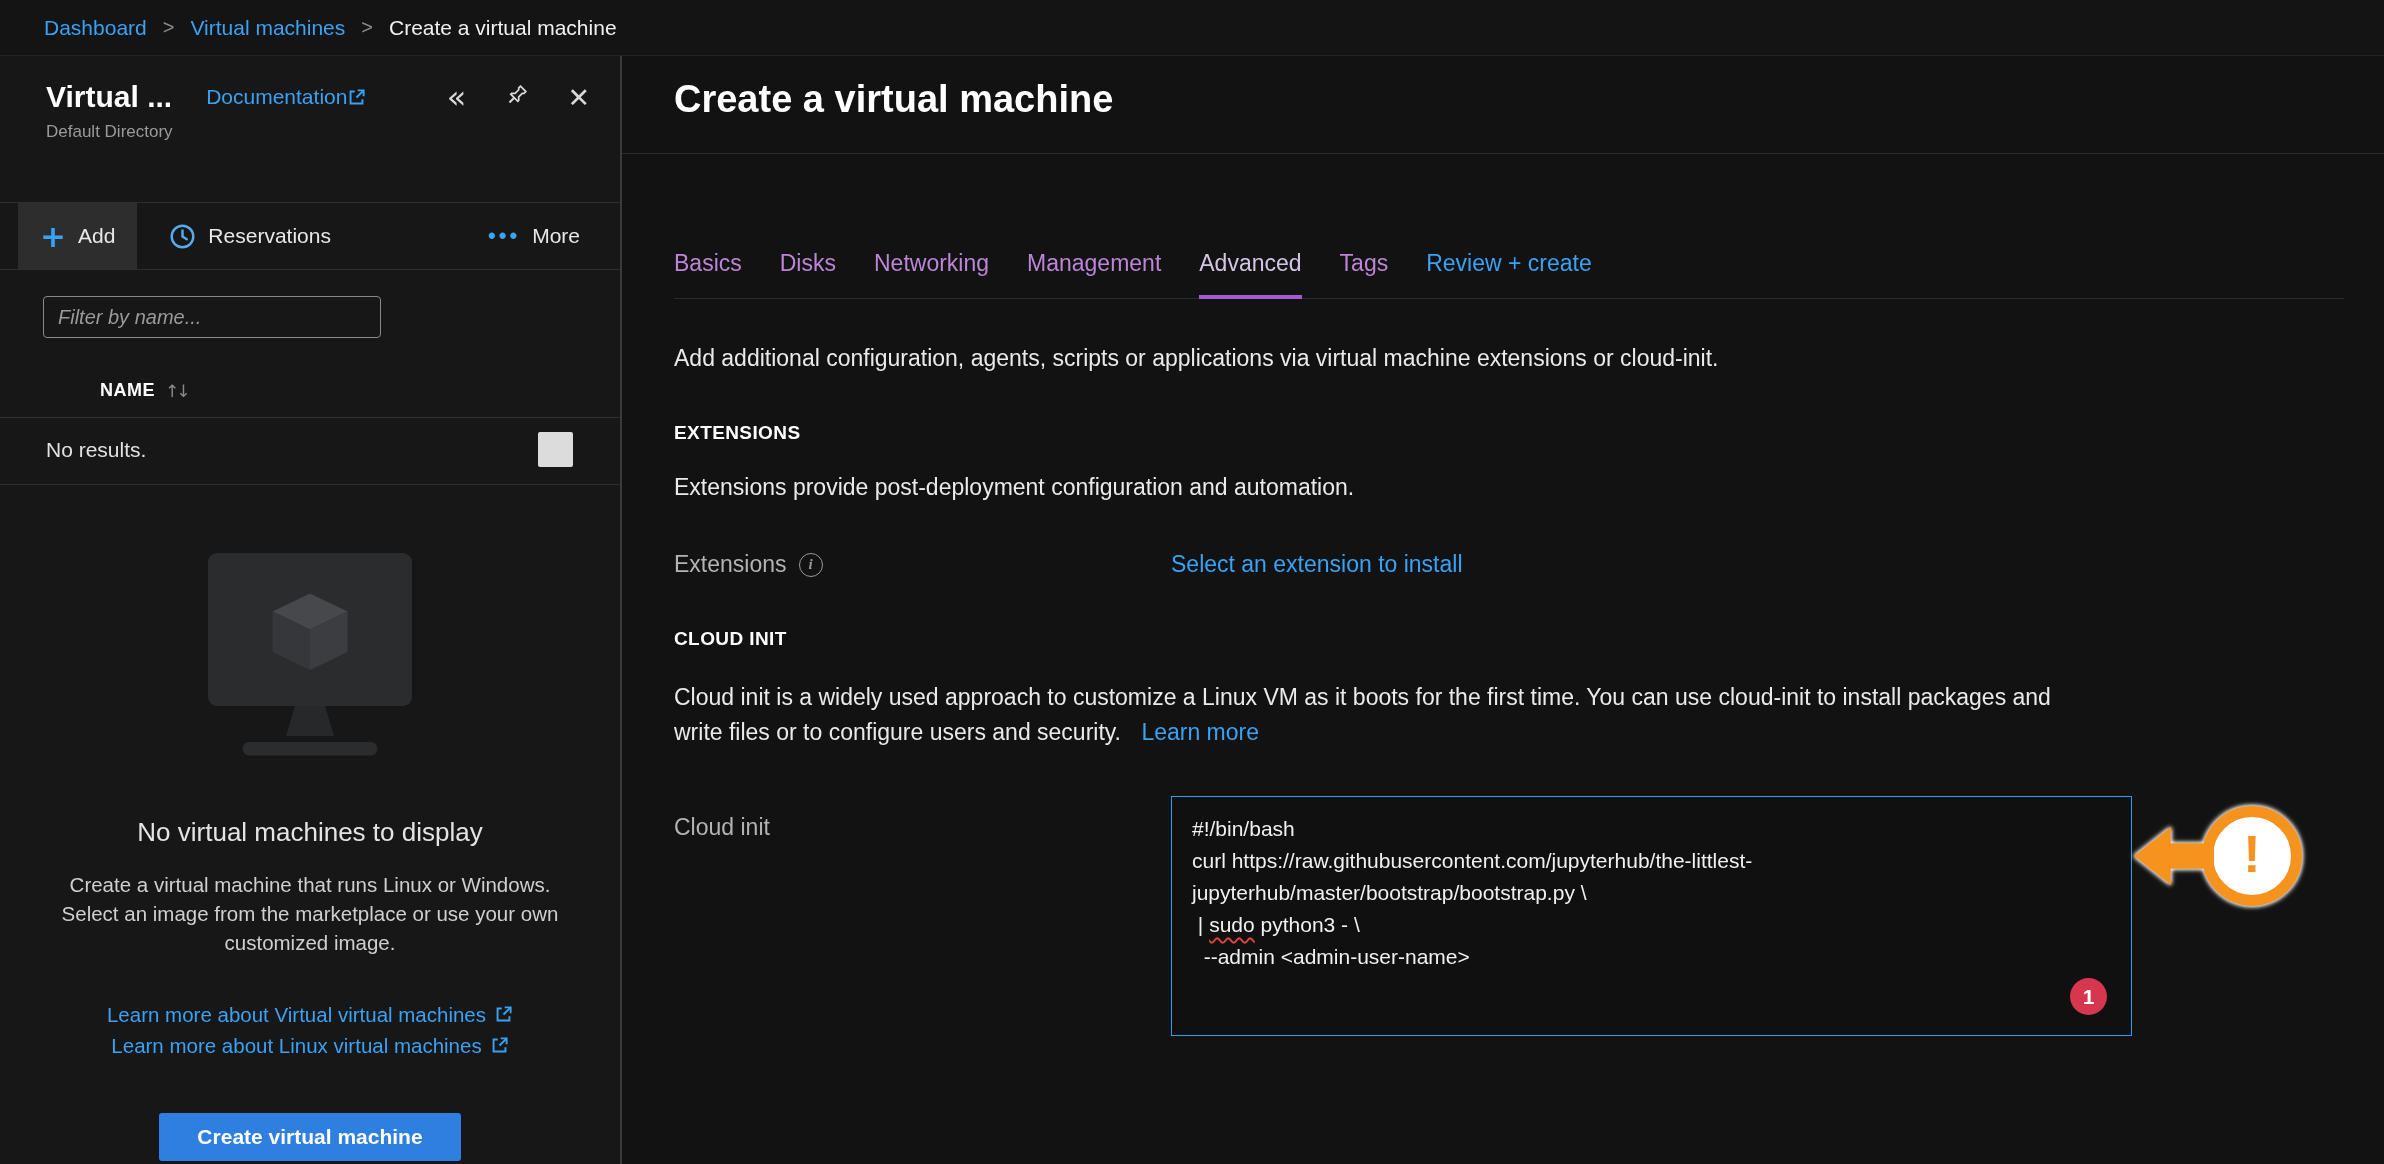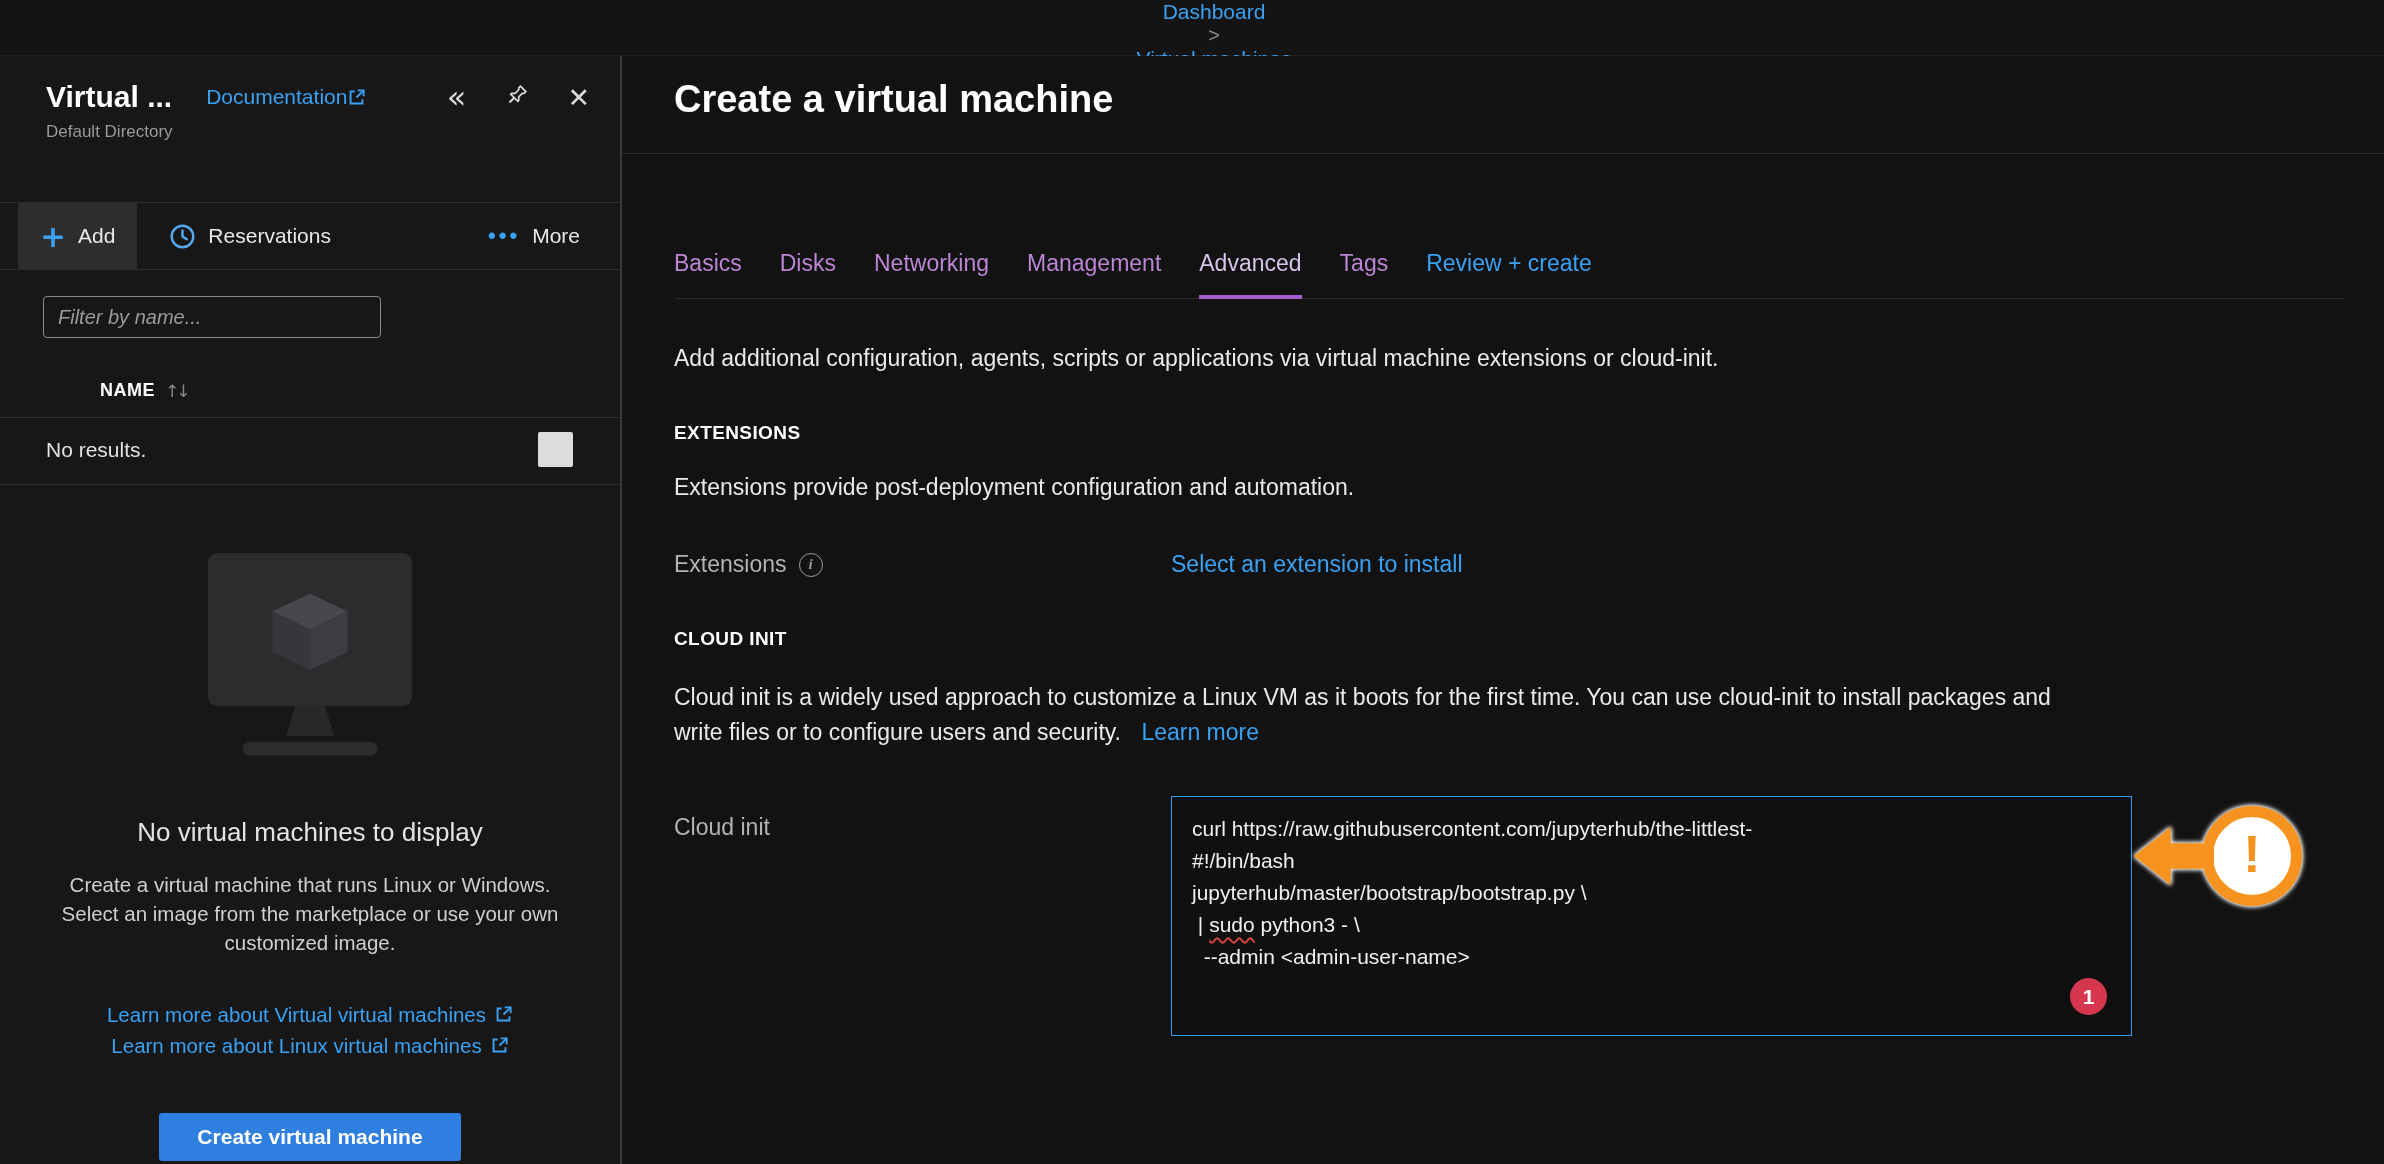--- a/index.html
+++ b/index.html
@@ -9,23 +9,22 @@
     position:relative; width:2384px; height:1164px;
     background:#121212; color:#e6e6e6;
     font-family:"Liberation Sans", sans-serif;
   }
   button { background:none; border:none; color:inherit; font:inherit; padding:0; cursor:pointer; text-align:left; }
   a { cursor:pointer; text-decoration:none; }
 
   
   .topbar {
     height:56px; background:#141414; border-bottom:1px solid #232323;
-    display:flex; align-items:center; padding-left:44px; 
+    display:flex; align-items:center; padding-left:44px; gap:16px;
     font-size:21px;
-    flex-direction:column;
   }
   .crumb-link { color:#3aa2f4; }
   .crumb-sep { color:#8a8a8a; font-size:20px; }
   .crumb-current { color:#f0f0f0; }
 
   
   .content { display:flex; height:1108px; }
   .sidebar {
     width:622px; min-width:622px; background:#171717;
     border-right:2px solid #3a3a3a; position:relative;
@@ -290,22 +289,22 @@
         <p class="section-desc ci-desc">
           <span>Cloud init is a widely used approach to customize a Linux VM as it boots for the first time. You can use cloud-init to install packages and write files or to configure users and security.</span>
           <a class="inline-link">Learn more</a>
         </p>
 
         <div class="field-row row-cloudinit">
           <span class="field-label" style="padding-top:18px;">
             <span>Cloud init</span>
           </span>
           <div class="code-box">
+            <div class="code-line">#!/bin/bash</div>
             <div class="code-line">curl https://raw.githubusercontent.com/jupyterhub/the-littlest-</div>
-            <div class="code-line">#!/bin/bash</div>
             <div class="code-line">jupyterhub/master/bootstrap/bootstrap.py \</div>
             <div class="code-line"><span> | </span><span class="misspell">sudo</span><span> python3 - \</span></div>
             <div class="code-line">  --admin &lt;admin-user-name&gt;</div>
             <span class="step-badge">1</span>
           </div>
         </div>
       </div>
     </main>
   </div>
 

